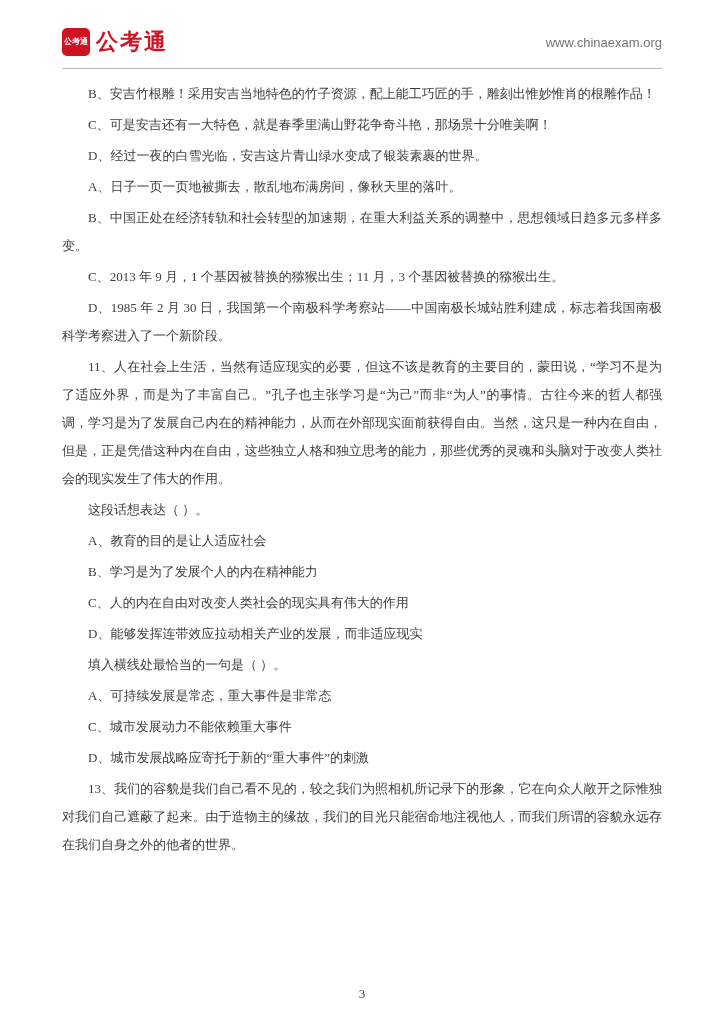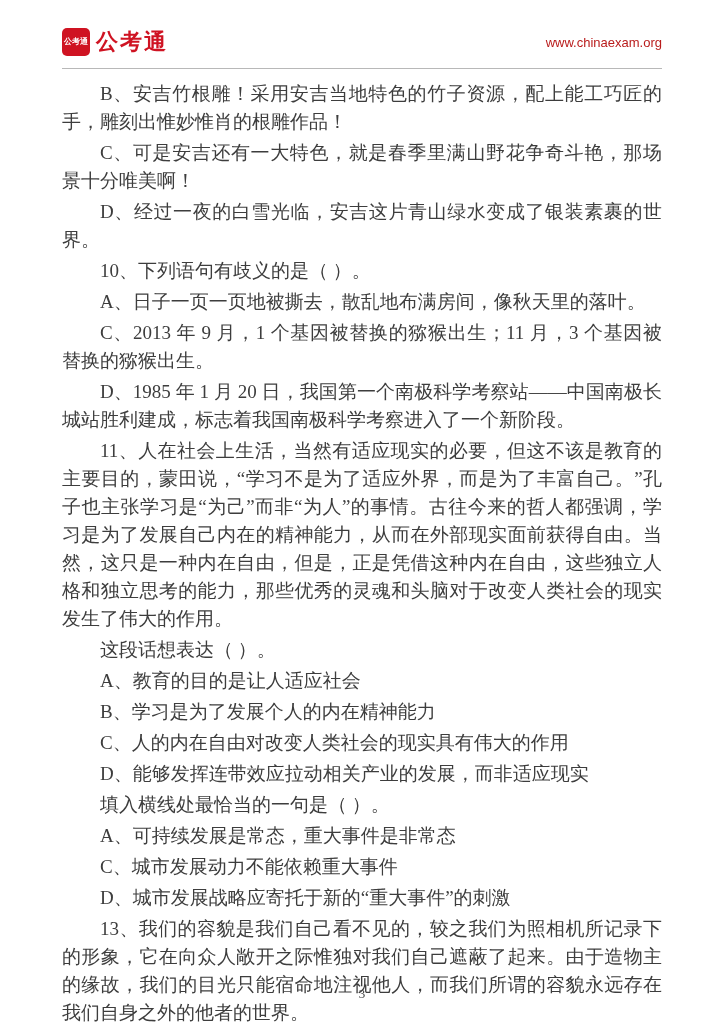--- a/index.html
+++ b/index.html
@@ -25,29 +25,29 @@
     color:#ffffff;
     display:flex;align-items:center;justify-content:center;
     font-size:8px;font-weight:bold;line-height:1;
     font-family:"Liberation Sans","DejaVu Sans",sans-serif;
   }
   .brand-text{
     color:#cf1322;font-weight:bold;font-size:22px;letter-spacing:2px;
     font-family:"Liberation Serif","DejaVu Serif",serif;
   }
   .site-url{
-    color:#b91c1c;font-size:13px;
+    color:#737373;font-size:13px;
     font-family:"Liberation Sans","DejaVu Sans",sans-serif;
   }
   .doc-body{
     position:absolute;top:80px;left:62px;width:600px;
   }
   .para{
     margin:0 0 3px 0;
-    font-size:19px;
+    font-size:13px;
     line-height:28px;
     text-align:justify;
     text-indent:2em;
     color:#3d3d3d;
   }
   .footer{
     position:absolute;bottom:22px;left:0;width:100%;
     text-align:center;font-size:13px;color:#3d3d3d;
   }
 </style>
@@ -62,24 +62,24 @@
       <span class="brand-text">公考通</span>
     </div>
     <span class="site-url">www.chinaexam.org</span>
   </div>
 
   <div class="doc-body">
 
   <p class="para">B、安吉竹根雕！采用安吉当地特色的竹子资源，配上能工巧匠的手，雕刻出惟妙惟肖的根雕作品！</p>
       <p class="para">C、可是安吉还有一大特色，就是春季里满山野花争奇斗艳，那场景十分唯美啊！</p>
       <p class="para">D、经过一夜的白雪光临，安吉这片青山绿水变成了银装素裹的世界。</p>
-      <p class="para">10、下列语句有歧义的是（        ）。</p>
       <p class="para">A、日子一页一页地被撕去，散乱地布满房间，像秋天里的落叶。</p>
+      <p class="para">B、中国正处在经济转轨和社会转型的加速期，在重大利益关系的调整中，思想领域日趋多元多样多变。</p>
       <p class="para">C、2013 年 9 月，1 个基因被替换的猕猴出生；11 月，3 个基因被替换的猕猴出生。</p>
-      <p class="para">D、1985 年 1 月 20 日，我国第一个南极科学考察站——中国南极长城站胜利建成，标志着我国南极科学考察进入了一个新阶段。</p>
+      <p class="para">D、1985 年 2 月 30 日，我国第一个南极科学考察站——中国南极长城站胜利建成，标志着我国南极科学考察进入了一个新阶段。</p>
       <p class="para">11、人在社会上生活，当然有适应现实的必要，但这不该是教育的主要目的，蒙田说，“学习不是为了适应外界，而是为了丰富自己。”孔子也主张学习是“为己”而非“为人”的事情。古往今来的哲人都强调，学习是为了发展自己内在的精神能力，从而在外部现实面前获得自由。当然，这只是一种内在自由，但是，正是凭借这种内在自由，这些独立人格和独立思考的能力，那些优秀的灵魂和头脑对于改变人类社会的现实发生了伟大的作用。</p>
       <p class="para">这段话想表达（        ）。</p>
       <p class="para">A、教育的目的是让人适应社会</p>
       <p class="para">B、学习是为了发展个人的内在精神能力</p>
       <p class="para">C、人的内在自由对改变人类社会的现实具有伟大的作用</p>
       <p class="para">D、能够发挥连带效应拉动相关产业的发展，而非适应现实</p>
       <p class="para">填入横线处最恰当的一句是（        ）。</p>
       <p class="para">A、可持续发展是常态，重大事件是非常态</p>
       <p class="para">C、城市发展动力不能依赖重大事件</p>
       <p class="para">D、城市发展战略应寄托于新的“重大事件”的刺激</p>

